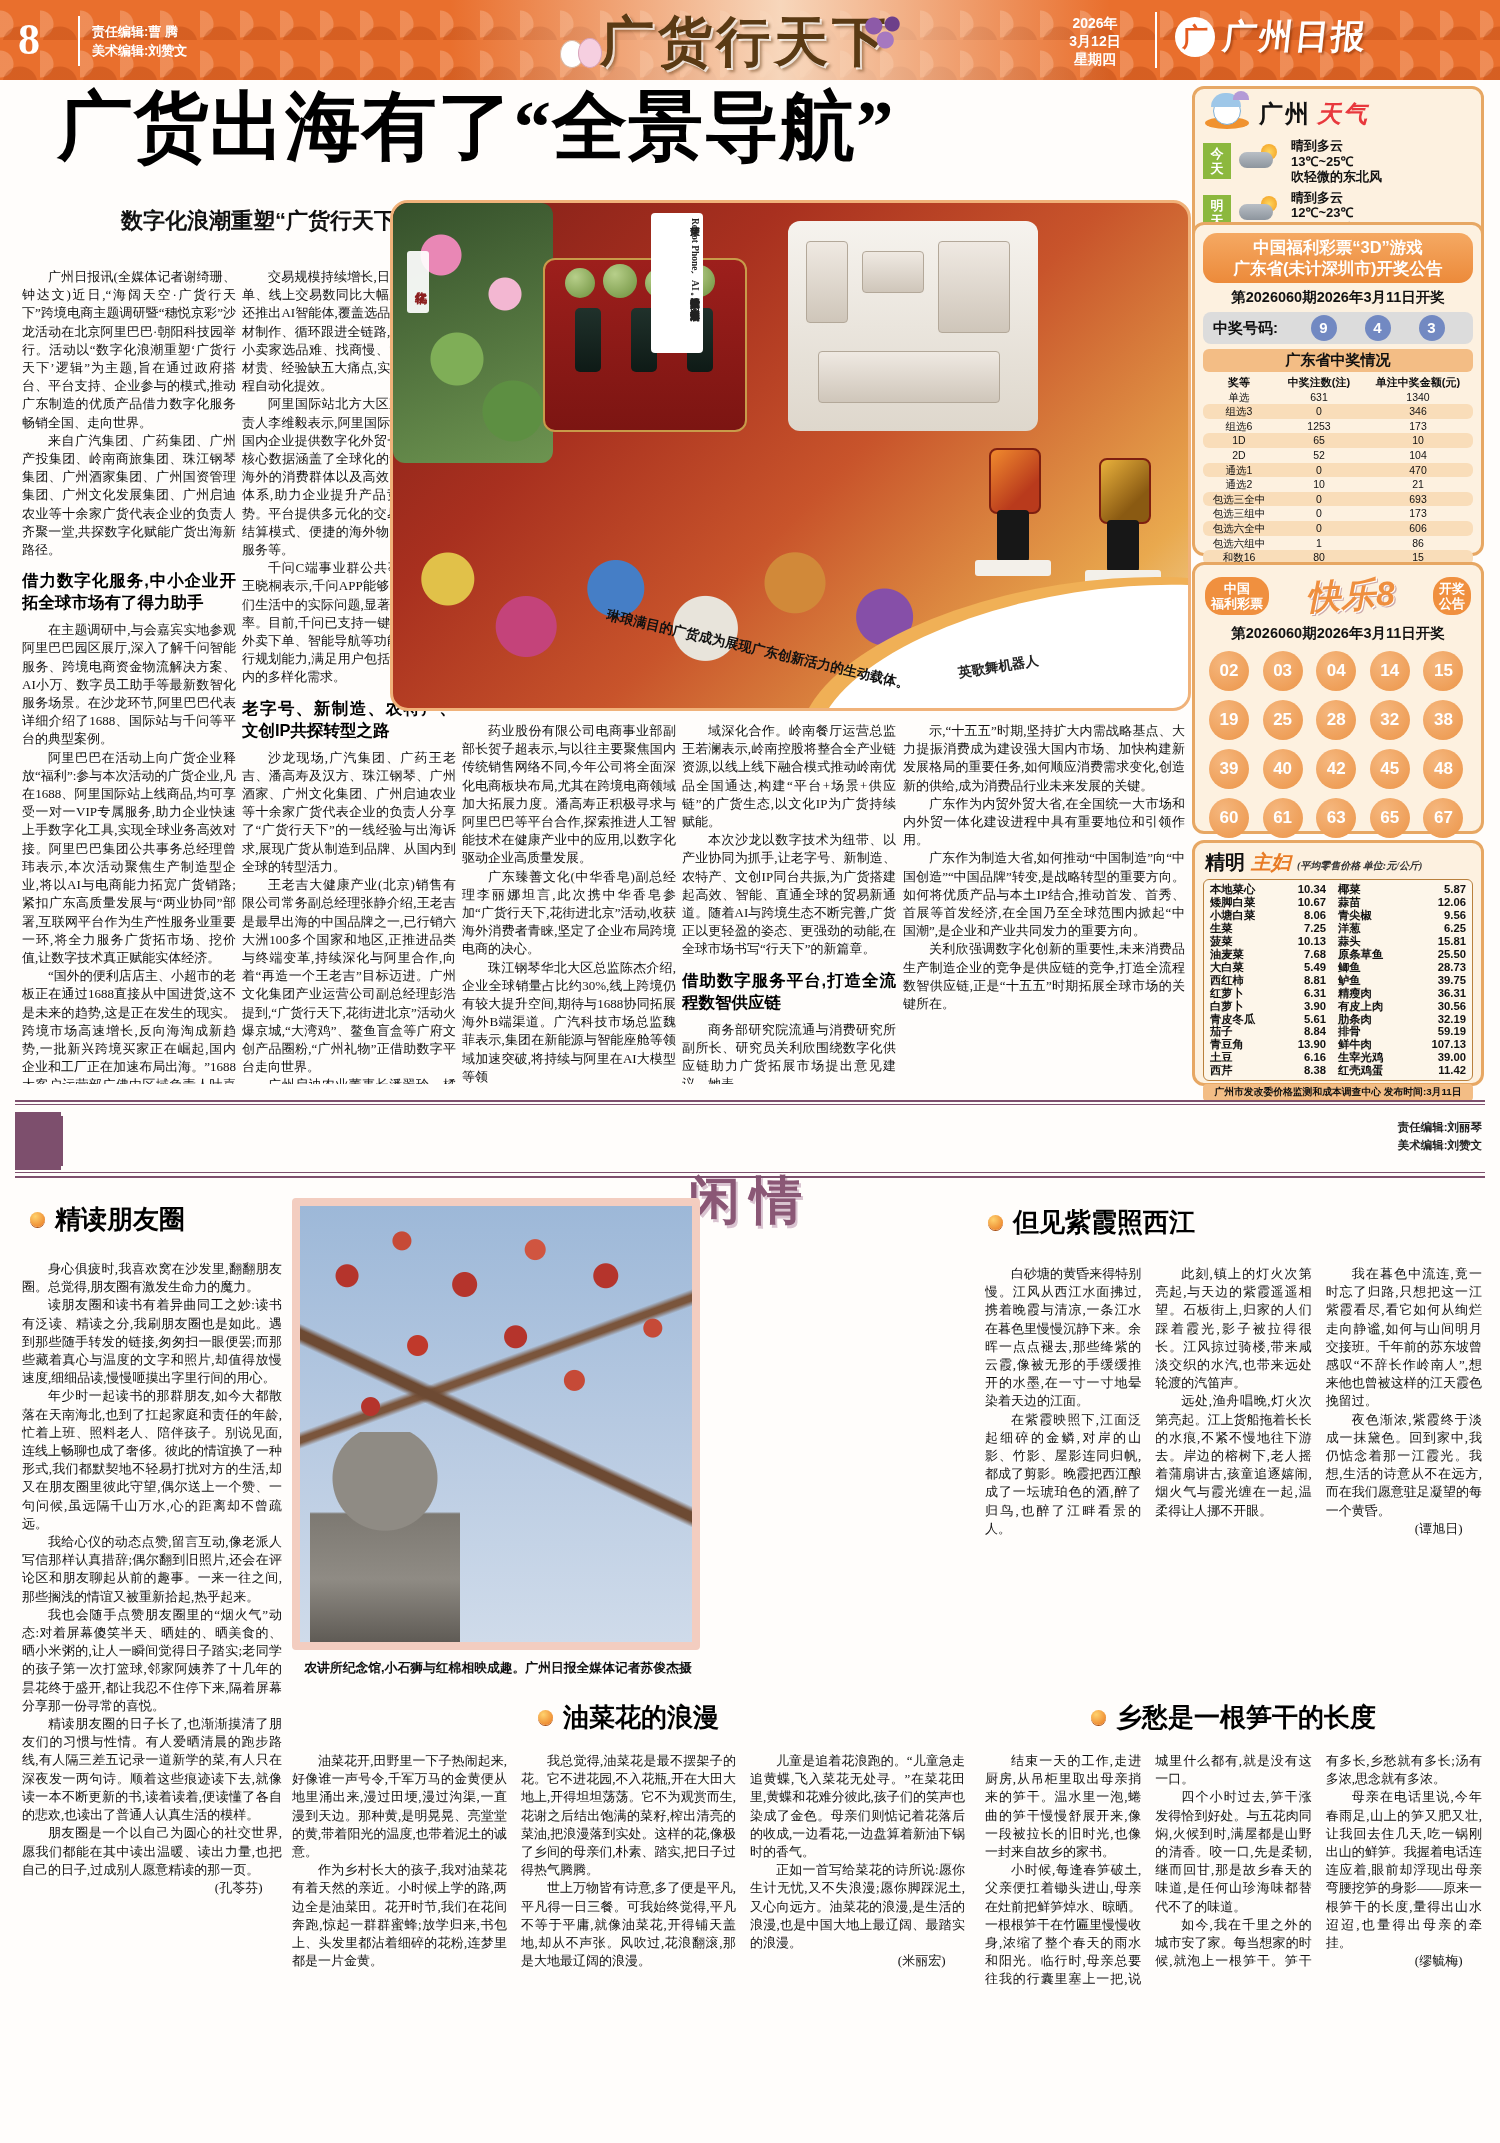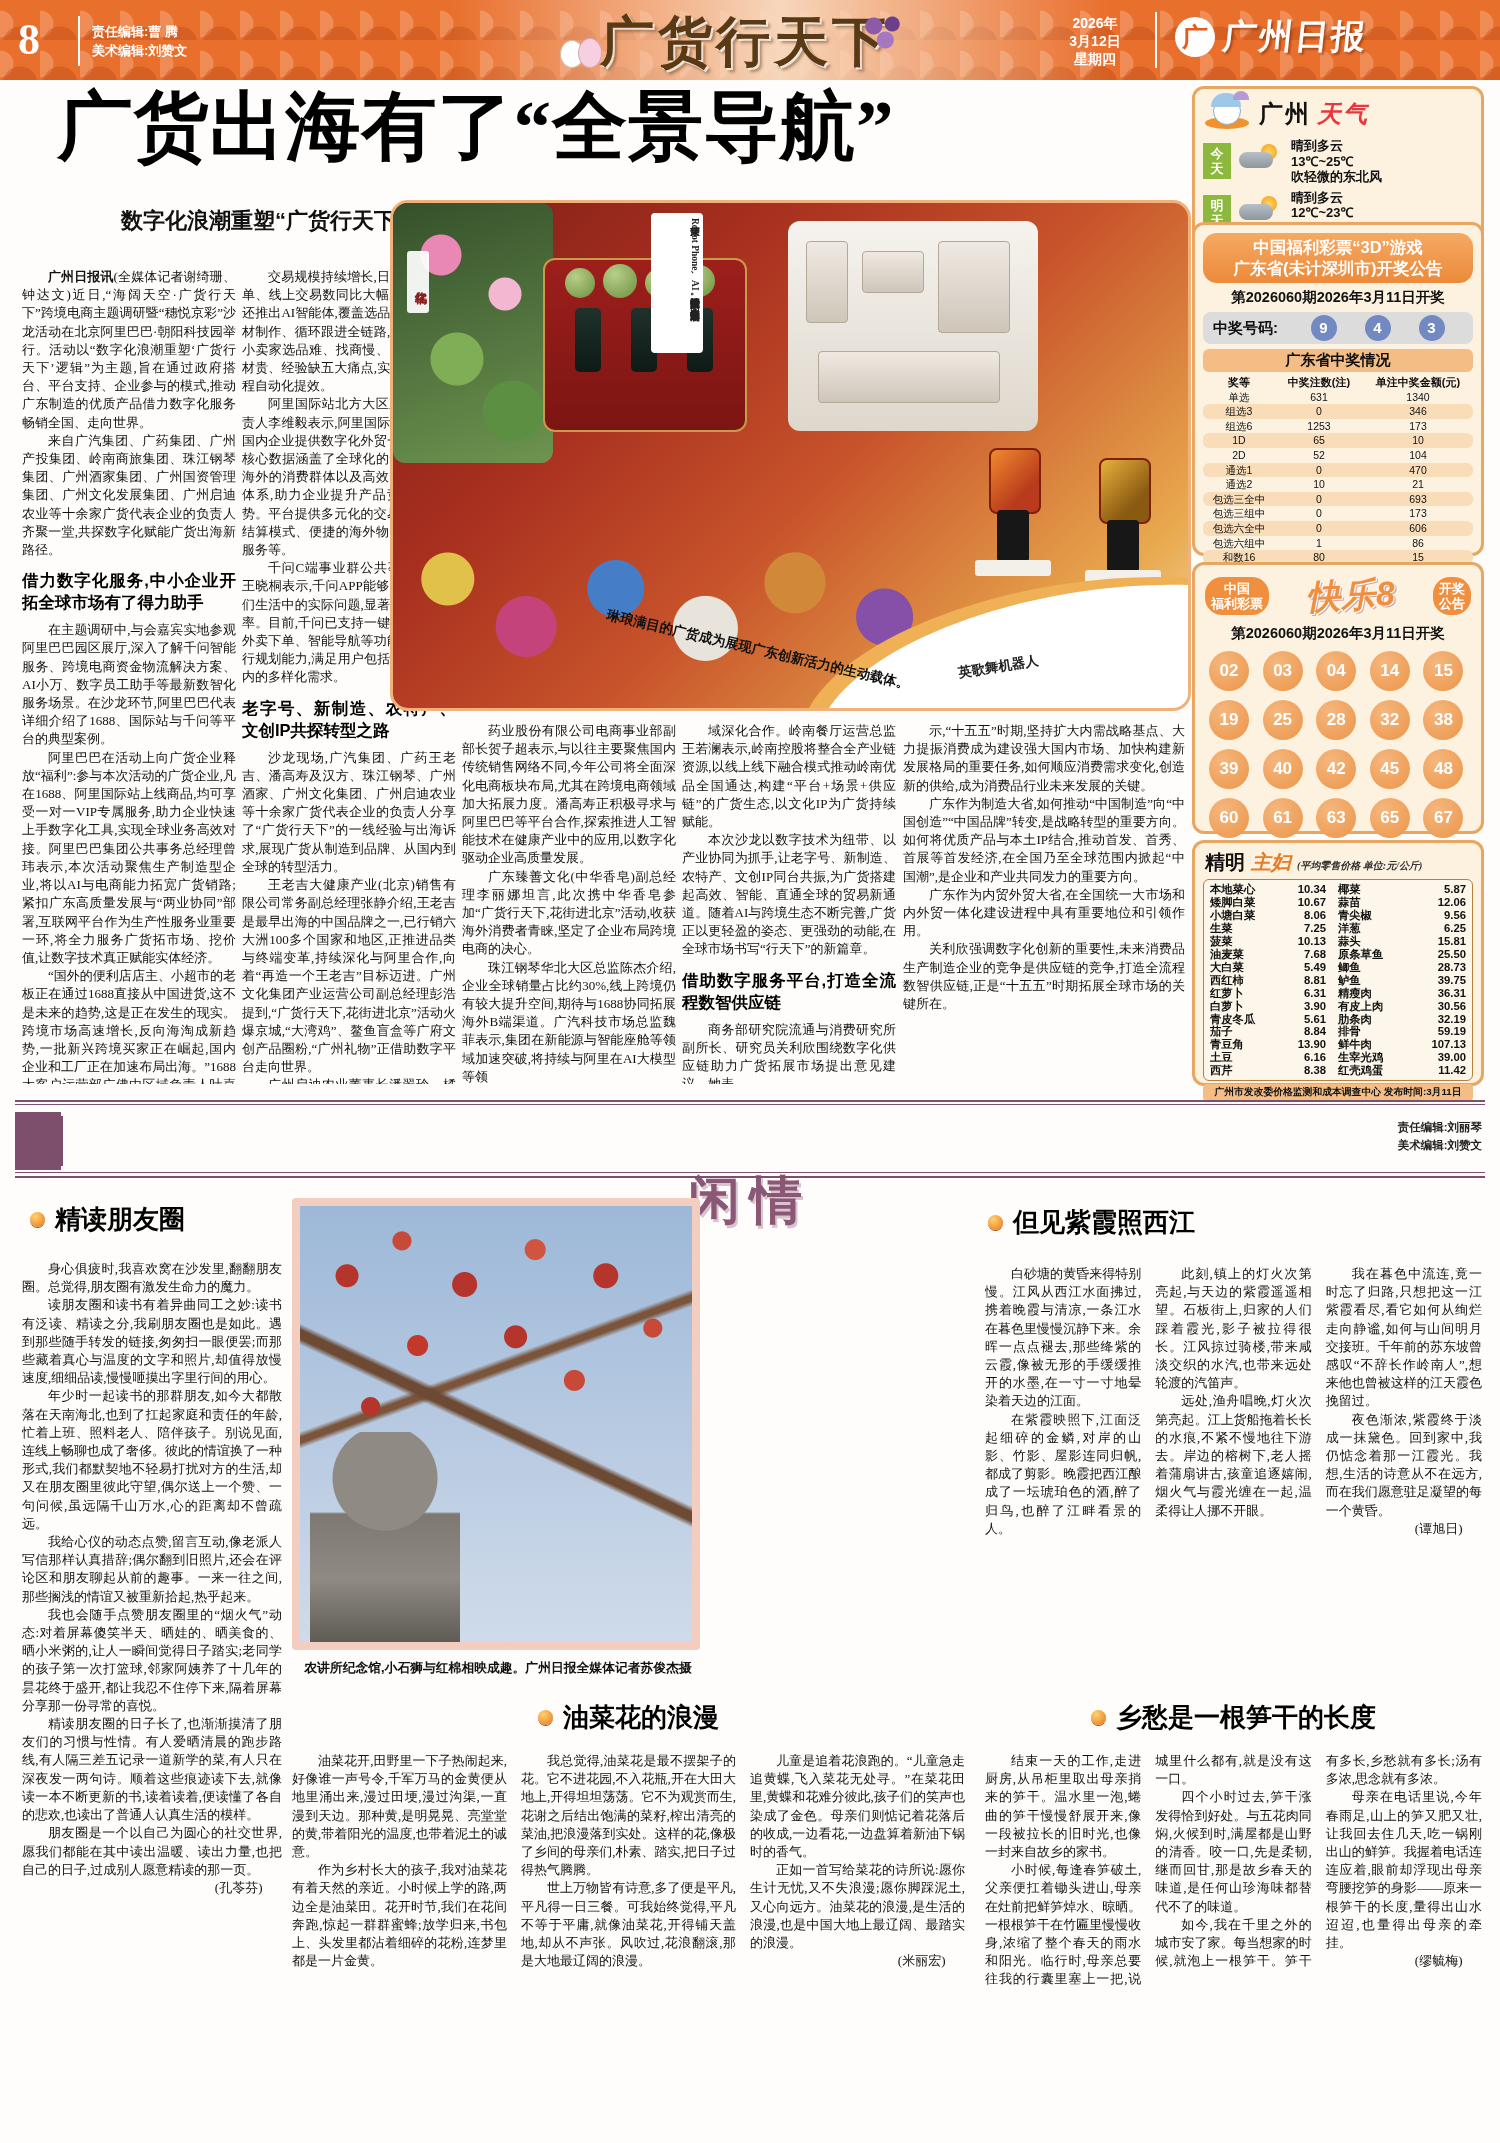--- a/index.html
+++ b/index.html
@@ -41,21 +41,21 @@
   .headline{left:36px;top:88px;width:880px;text-align:center;font-size:75px;font-weight:900;
     letter-spacing:1px;color:#000;line-height:1.05;}
   .subtitle{left:36px;top:206px;width:880px;text-align:center;font-size:22px;font-weight:900;color:#111;
     font-family:"Liberation Sans","DejaVu Sans",sans-serif;}
 
   
   .col{font-size:13px;line-height:18.2px;text-align:justify;overflow:hidden;}
   .col p{margin:0;text-indent:2em;}
   .col .subhead{font-family:"Liberation Sans","DejaVu Sans",sans-serif;font-weight:900;font-size:16.5px;
     line-height:22px;margin:10px 0 8px 0;text-indent:0;color:#000;}
-  .col b{font-weight:700;}
+  .col b{font-weight:400;}
   .c1{left:22px;top:268px;width:214px;height:816px;}
   .c2{left:242px;top:268px;width:214px;height:816px;}
   .c3{left:462px;top:722px;width:214px;height:362px;}
   .c4{left:682px;top:722px;width:214px;height:362px;}
   .c5{left:903px;top:722px;width:282px;height:362px;}
 
   
   .collage{left:390px;top:200px;width:795px;height:505px;border-radius:18px;border:3px solid #f0b27a;
     overflow:hidden;background:linear-gradient(135deg,#7e1d18 0%,#a8301f 30%,#c8542b 55%,#e9a94e 85%,#f2d9a6 100%);}
   .collage .blob{position:absolute;border-radius:12px;}
@@ -258,22 +258,22 @@
       <p>珠江钢琴华北大区总监陈杰介绍,企业全球销量占比约30%,线上跨境仍有较大提升空间,期待与1688协同拓展海外B端渠道。广汽科技市场总监魏菲表示,集团在新能源与智能座舱等领域加速突破,将持续与阿里在AI大模型等领</p>
     </div>
   <div class="abs col c4">
       <p>域深化合作。岭南餐厅运营总监王若澜表示,岭南控股将整合全产业链资源,以线上线下融合模式推动岭南优品全国通达,构建“平台+场景+供应链”的广货生态,以文化IP为广货持续赋能。</p>
       <p>本次沙龙以数字技术为纽带、以产业协同为抓手,让老字号、新制造、农特产、文创IP同台共振,为广货搭建起高效、智能、直通全球的贸易新通道。随着AI与跨境生态不断完善,广货正以更轻盈的姿态、更强劲的动能,在全球市场书写“行天下”的新篇章。</p>
       <div class="subhead">借助数字服务平台,打造全流程数智供应链</div>
       <p>商务部研究院流通与消费研究所副所长、研究员关利欣围绕数字化供应链助力广货拓展市场提出意见建议。她表</p>
     </div>
   <div class="abs col c5">
       <p>示,“十五五”时期,坚持扩大内需战略基点、大力提振消费成为建设强大国内市场、加快构建新发展格局的重要任务,如何顺应消费需求变化,创造新的供给,成为消费品行业未来发展的关键。</p>
+      <p>广东作为内贸外贸大省,在全国统一大市场和内外贸一体化建设进程中具有重要地位和引领作用。</p>
       <p>广东作为制造大省,如何推动“中国制造”向“中国创造”“中国品牌”转变,是战略转型的重要方向。如何将优质产品与本土IP结合,推动首发、首秀、首展等首发经济,在全国乃至全球范围内掀起“中国潮”,是企业和产业共同发力的重要方向。</p>
-      <p>广东作为内贸外贸大省,在全国统一大市场和内外贸一体化建设进程中具有重要地位和引领作用。</p>
       <p>关利欣强调数字化创新的重要性,未来消费品生产制造企业的竞争是供应链的竞争,打造全流程数智供应链,正是“十五五”时期拓展全球市场的关键所在。</p>
     </div>
 
   <div class="abs collage">
     <div class="blob flowers"></div>
     <div class="blob redbox">
       <span class="bottle" style="left:30px;"></span>
         <span class="bottle" style="left:86px;"></span>
         <span class="bottle" style="left:142px;"></span>
       <span class="fruit" style="left:20px;top:8px;width:30px;height:30px;"></span>

